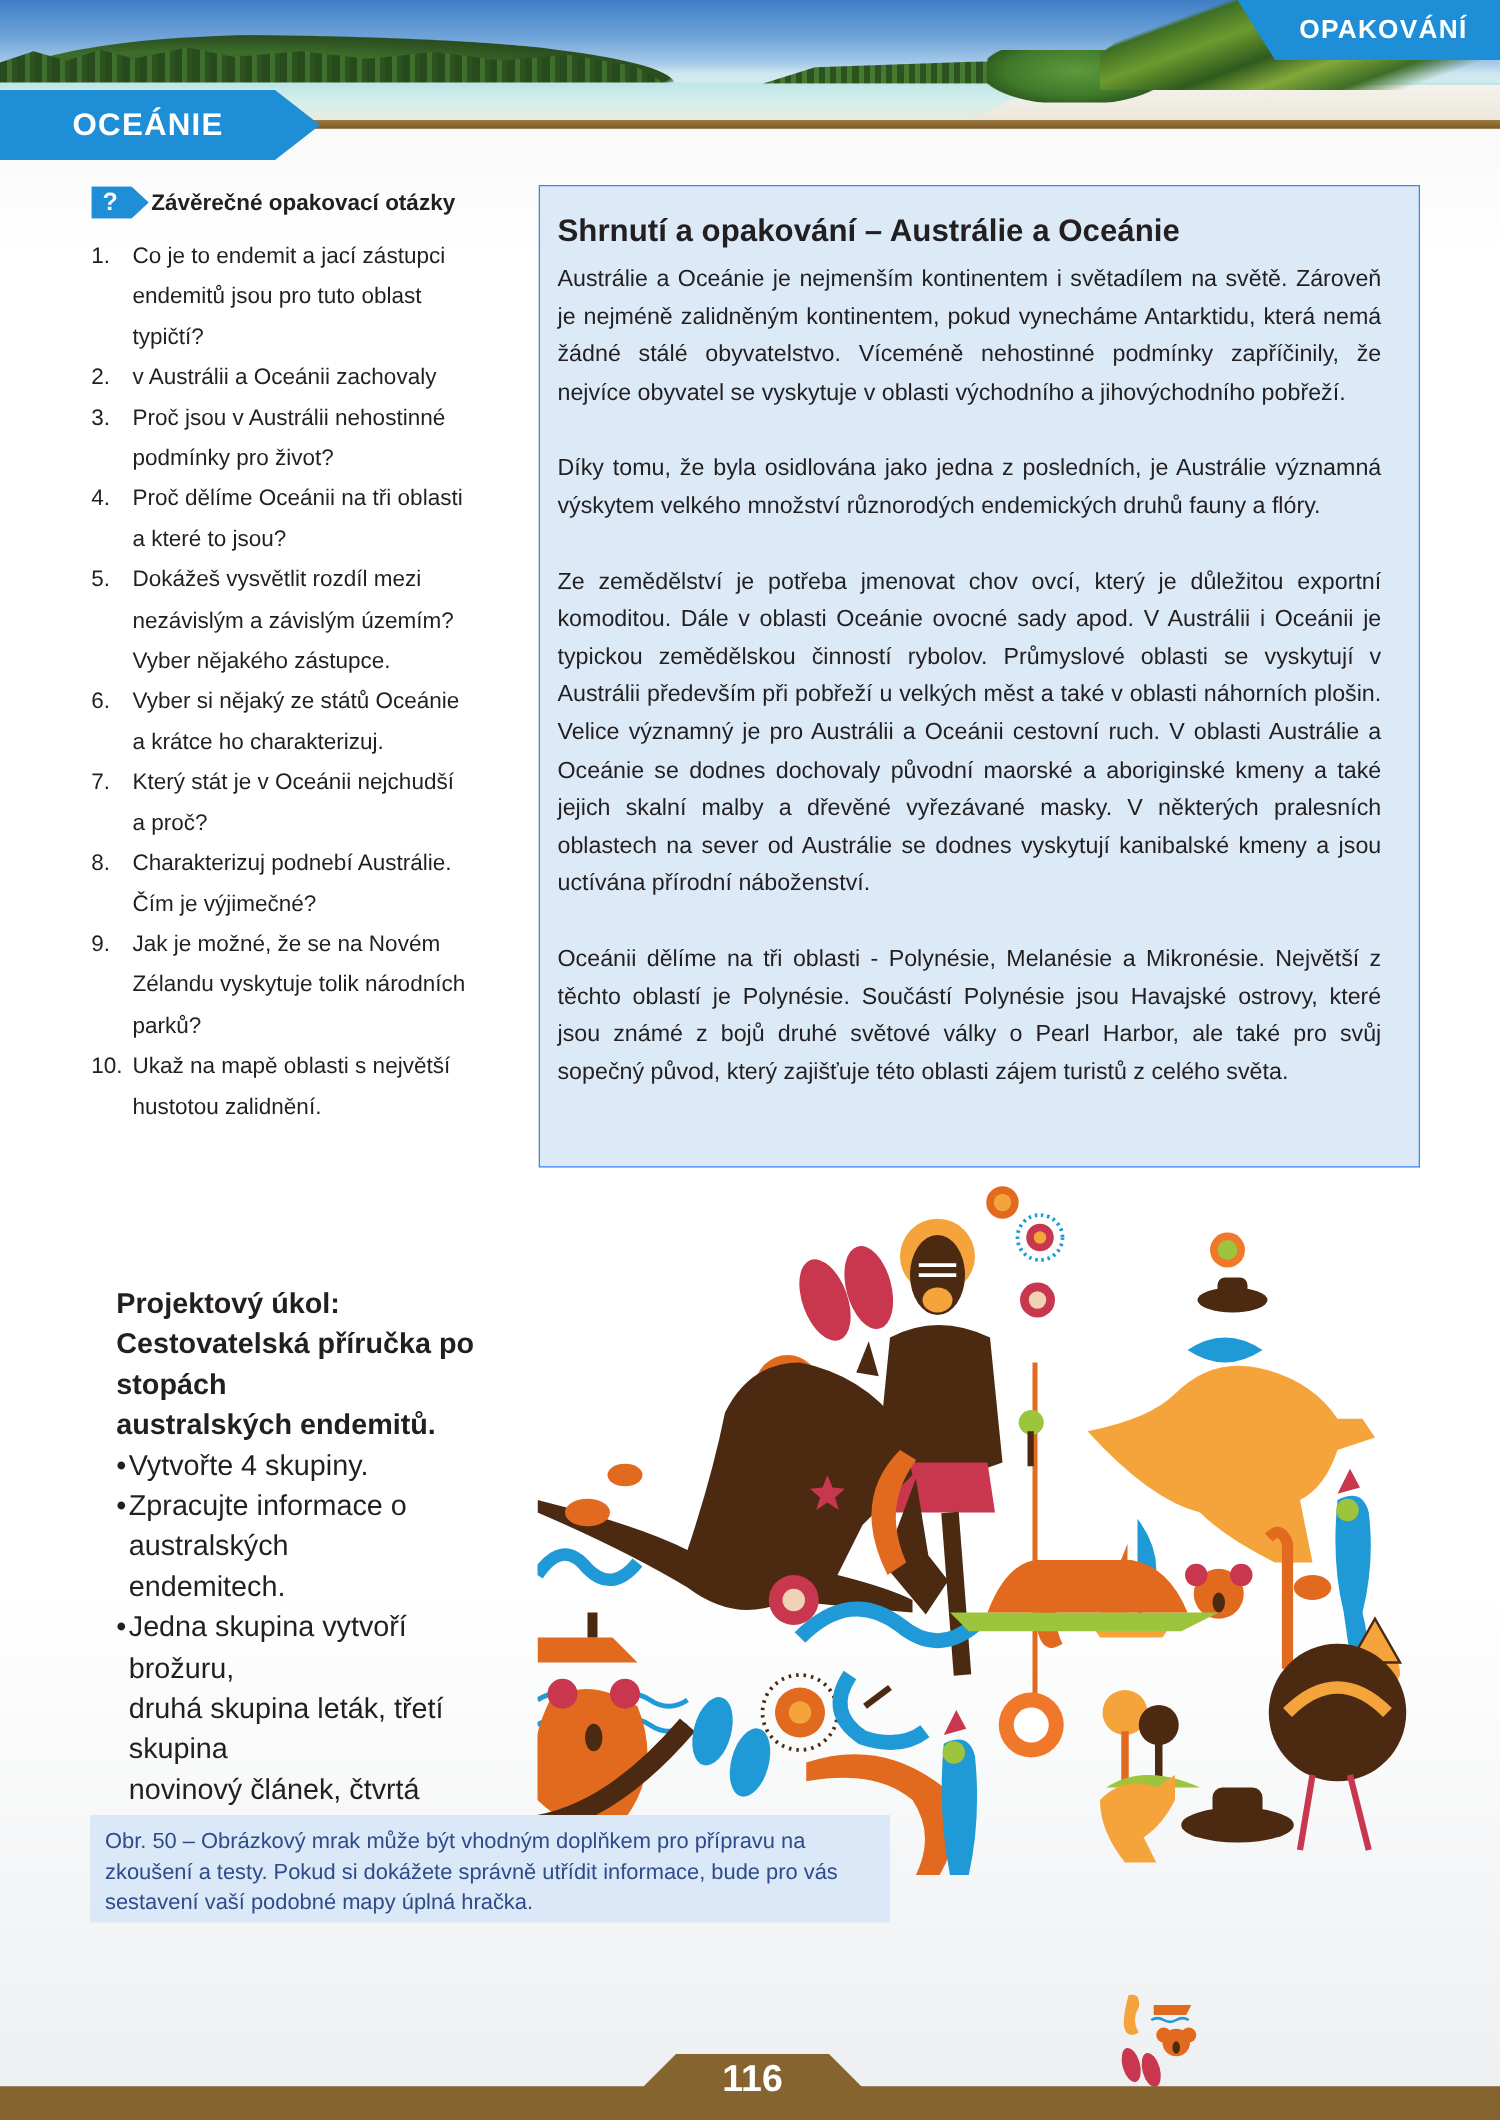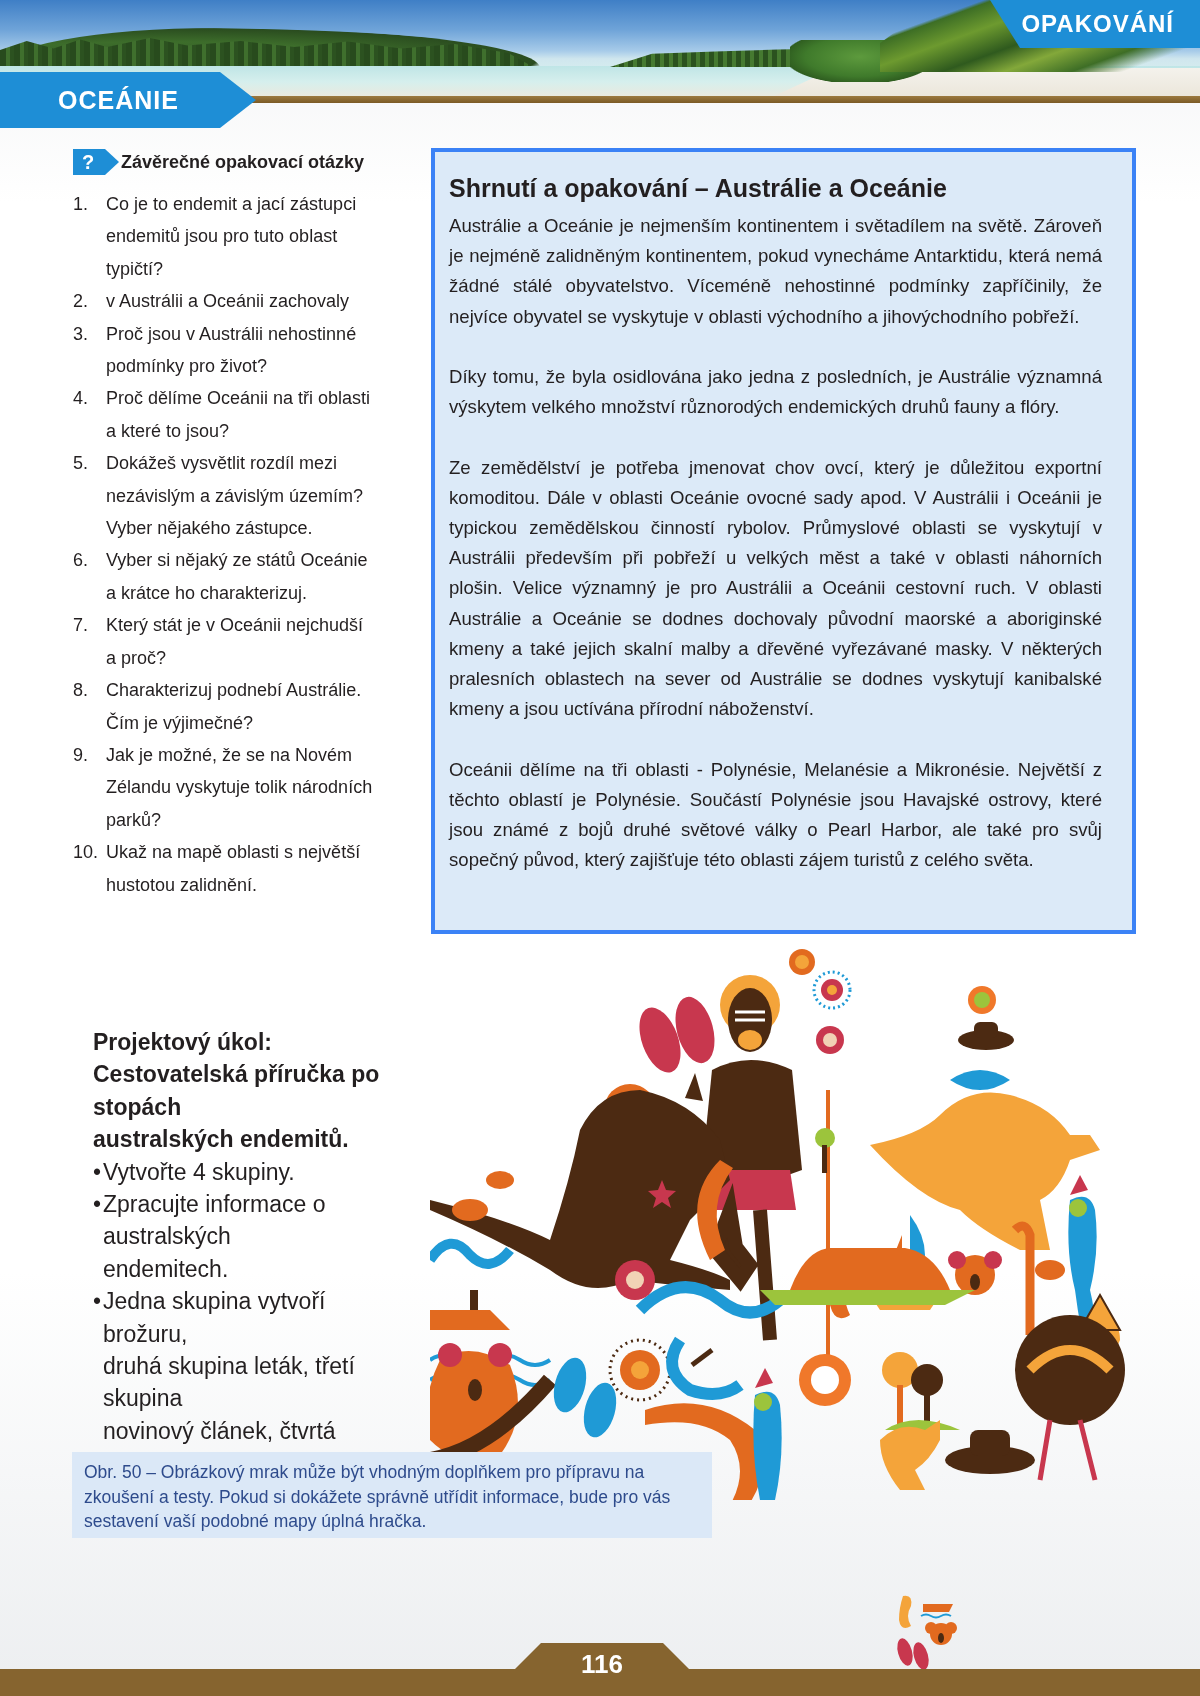--- a/index.html
+++ b/index.html
@@ -58,21 +58,21 @@
     position: absolute; left: 0; top: 72px; width: 256px; height: 56px;
     background: #1e8ed6;
     clip-path: polygon(0 0, 220px 0, 256px 50%, 220px 100%, 0 100%);
     color: #ffffff; font-weight: bold; font-size: 25px; letter-spacing: 1px;
     padding-left: 58px; line-height: 56px;
   }
   .tab-opakovani {
     position: absolute; left: 990px; top: 0; width: 210px; height: 48px;
     background: #1e8ed6;
     clip-path: polygon(0 0, 100% 0, 100% 100%, 30px 100%);
-    color: #ffffff; font-weight: bold; font-size: 24px; letter-spacing: 1px;
+    color: #ffffff; font-weight: bold; font-size: 21px; letter-spacing: 1px;
     text-align: right; padding-right: 26px; line-height: 48px;
   }
 
   
   .questions-head {
     position: absolute; left: 73px; top: 149px; height: 26px;
     display: flex; align-items: center;
   }
   .qmark {
     width: 46px; height: 26px; background: #1e8ed6; color: #ffffff;
@@ -95,21 +95,21 @@
     font-size: 23px; line-height: 32.4px;
   }
   .project .bold { font-weight: bold; }
   .project .bullet { position: relative; padding-left: 10px; }
   .project .bullet .dot { position: absolute; left: 0; top: 0; }
 
   
   .summary {
     position: absolute; left: 431px; top: 148px; width: 705px; height: 786px;
     background: #dceaf8;
-    border: 4px solid #3b82f6;
+    border: 1px solid #3b82f6;
     padding: 20px 30px 0 14px;
   }
   .summary-title {
     font-weight: bold; font-size: 25px; line-height: 32px; margin-bottom: 7px; color: #231f20;
   }
   .summary p {
     font-size: 18.6px; line-height: 30.2px; text-align: justify; color: #231f20;
     margin-bottom: 30.2px;
   }
 
@@ -131,21 +131,21 @@
     position: absolute; left: 0; top: 1669px; width: 1200px; height: 27px;
     background: #86642f;
   }
   .page-tab {
     position: absolute; left: 513px; top: 1643px; width: 178px; height: 28px;
     background: #86642f;
     clip-path: polygon(28px 0, 150px 0, 178px 100%, 0 100%);
   }
   .page-num {
     position: absolute; left: 513px; top: 1644px; width: 178px; height: 40px;
-    text-align: center; color: #ffffff; font-weight: bold; font-size: 26px; line-height: 40px;
+    text-align: center; color: #ffffff; font-weight: bold; font-size: 30px; line-height: 40px;
   }
   .footer-icons { position: absolute; left: 893px; top: 1592px; width: 70px; height: 80px; }
 </style>
 </head>
 <body>
 
 <div class="banner">
   <div class="island-left"></div>
   <div class="trees-left"></div>
   <div class="water"></div>

